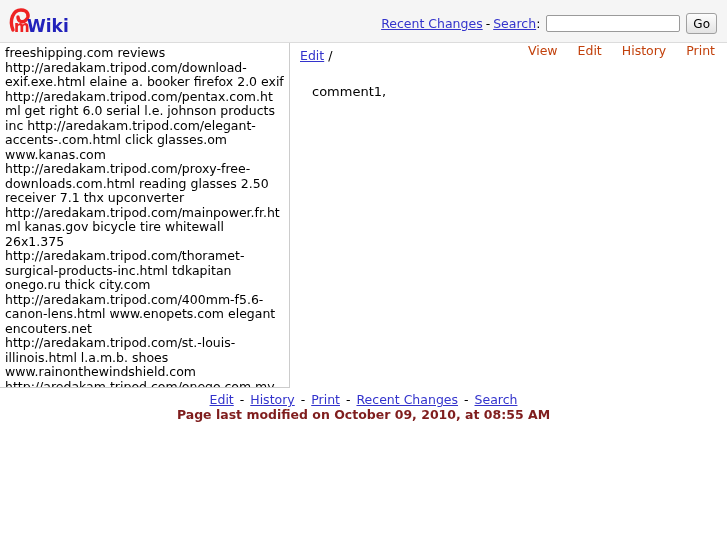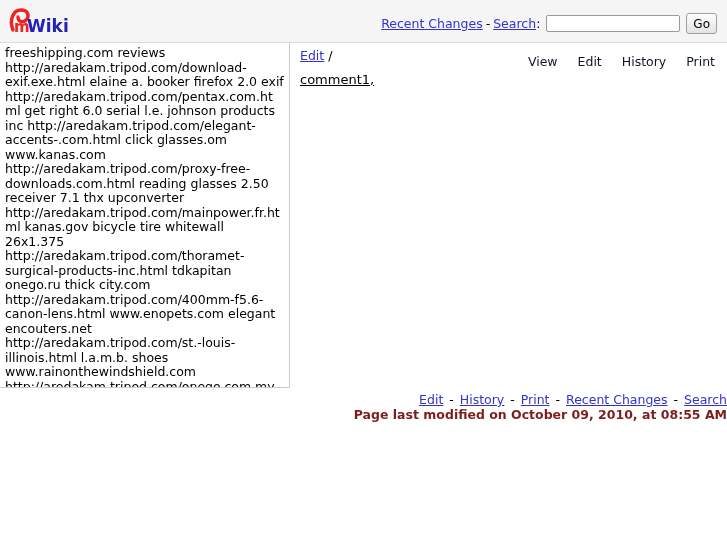--- a/index.html
+++ b/index.html
@@ -114,23 +114,23 @@
     left: 291px;
     top: 0;
     right: 0;
     height: 345px;
     padding: 0 10px 0 9px;
     box-sizing: border-box;
   }
   #page-actions {
     position: absolute;
     right: 12px;
-    top: 11px;
-    font-size: 12.5px;
-    color: #0f172a;
+    top: 0;
+    font-size: 12.5px;
+    color: #c2410c;
     white-space: nowrap;
   }
   #page-actions span.action {
     margin-left: 16px;
     cursor: pointer;
   }
   #page-actions span.action:first-child { margin-left: 0; }
 
   #breadcrumb {
     padding-top: 5px;
@@ -145,32 +145,31 @@
 
   #page-title {
     margin: 0;
     padding: 2px 0 0 0;
     font-size: 22px;
     font-weight: normal;
     line-height: 26px;
     color: #000;
   }
   #page-content {
-    margin: 0;
+    margin: 12px;
     padding-top: 9px;
     font-size: 13px;
     line-height: 16px;
     color: #000;
-    text-decoration: underline;
   }
 
   
   #footer {
     padding-top: 4px;
-    text-align: right;
+    text-align: center;
     font-size: 12.5px;
     line-height: 15px;
   }
   #footer-links a {
     color: #3333cc;
     text-decoration: underline;
   }
   #footer-links .fsep {
     color: #000;
     margin: 0 2px;

